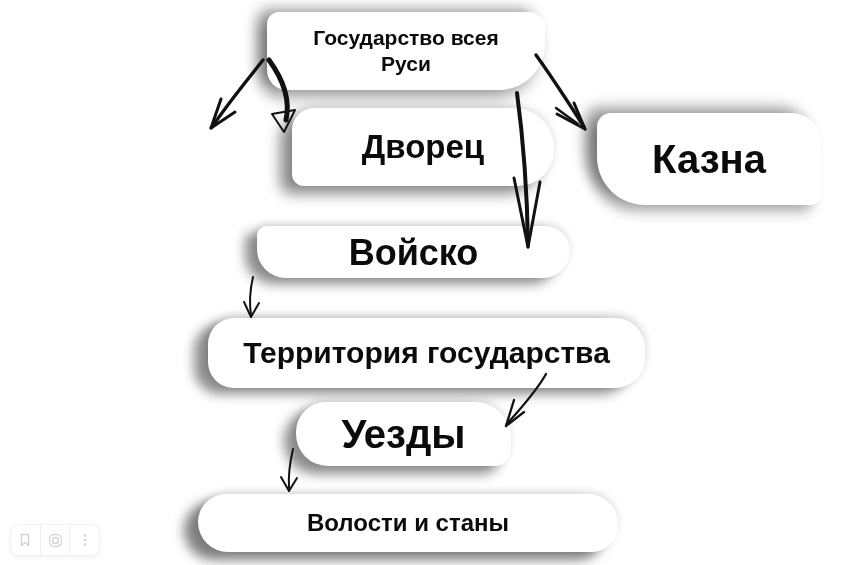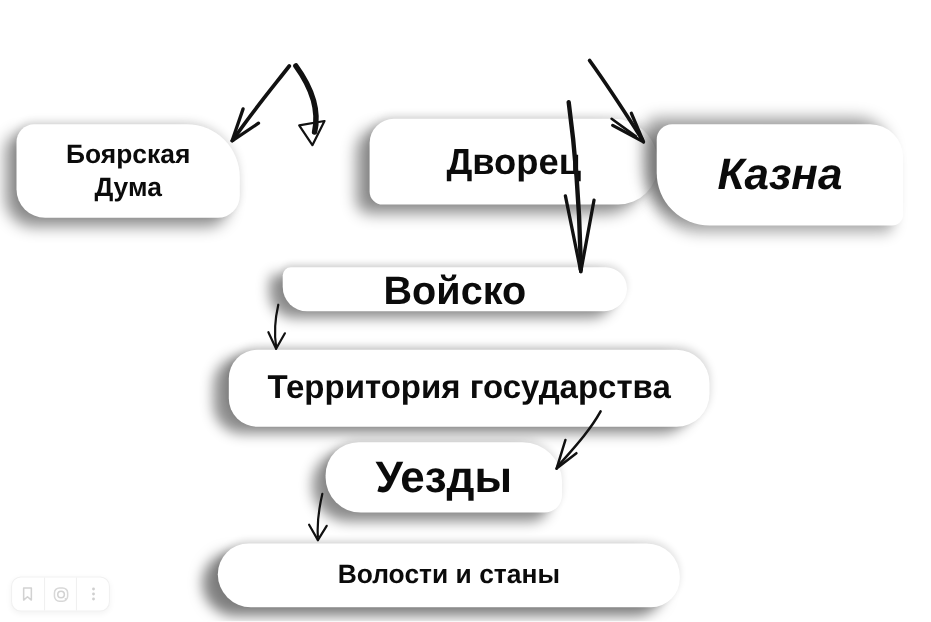--- a/index.html
+++ b/index.html
@@ -14,25 +14,25 @@
   }
   
   .n-state{left:267px;top:12px;width:278px;height:78px;font-size:21px;
     border-radius:12px 16px 46px 20px;
     box-shadow:-10px -3px 14px rgba(0,0,0,.40),-6px 10px 14px rgba(0,0,0,.26);}
   .n-duma{left:15px;top:113px;width:203px;height:85px;font-size:24px;
     border-radius:16px 48px 20px 26px;
     box-shadow:-10px 8px 14px rgba(0,0,0,.45),0 -3px 8px rgba(0,0,0,.12);}
   .n-palace{left:292px;top:108px;width:262px;height:78px;font-size:33px;
     border-radius:22px 40px 36px 12px;
-    box-shadow:-12px 8px 14px rgba(0,0,0,.45),0 -3px 8px rgba(0,0,0,.12);margin-left:44px;}
+    box-shadow:-12px 8px 14px rgba(0,0,0,.45),0 -3px 8px rgba(0,0,0,.12);}
   .n-treasury{left:597px;top:113px;width:224px;height:92px;font-size:40px;
     border-radius:14px 30px 10px 48px;
-    box-shadow:-12px -6px 14px rgba(0,0,0,.38),-8px 8px 12px rgba(0,0,0,.26);font-style:italic;}
-  .n-army{left:257px;top:243px;width:313px;height:40px;font-size:36px;
+    box-shadow:-12px -6px 14px rgba(0,0,0,.38),-8px 8px 12px rgba(0,0,0,.26);}
+  .n-army{left:257px;top:226px;width:313px;height:52px;font-size:36px;
     border-radius:10px 26px 28px 30px;
     box-shadow:-12px 6px 12px rgba(0,0,0,.45),0 -3px 7px rgba(0,0,0,.12);justify-content:center;}
   .n-territory{left:208px;top:318px;width:437px;height:70px;font-size:30px;
     border-radius:26px 30px 30px 26px;
     box-shadow:-14px 6px 12px rgba(0,0,0,.45),0 -3px 8px rgba(0,0,0,.18);}
   .n-uezds{left:296px;top:402px;width:215px;height:64px;font-size:40px;
     border-radius:30px 36px 16px 32px;
     box-shadow:-12px 8px 12px rgba(0,0,0,.45),0 -3px 7px rgba(0,0,0,.12);}
   .n-volosts{left:198px;top:494px;width:420px;height:58px;font-size:24px;
     border-radius:28px 30px 26px 30px;
@@ -46,25 +46,25 @@
   }
   .tb-btn{flex:1;display:flex;align-items:center;justify-content:center;cursor:pointer;background:none;border:none;padding:0;}
   .tb-btn + .tb-btn{border-left:1px solid #f0f0f0;}
   .tb-btn svg{display:block;}
 </style>
 </head>
 <body>
 
 <div class="stage">
 
+  <div class="node n-state">
+    <span>Государство всея</span>
+    <span>Руси</span>
+  </div>
 
-  <div class="node n-duma">
-    <span>Боярская</span>
-    <span>Дума</span>
-  </div>
 
   <div class="node n-palace">
     <span>Дворец</span>
   </div>
 
   <div class="node n-treasury">
     <span>Казна</span>
   </div>
 
   <div class="node n-army">

